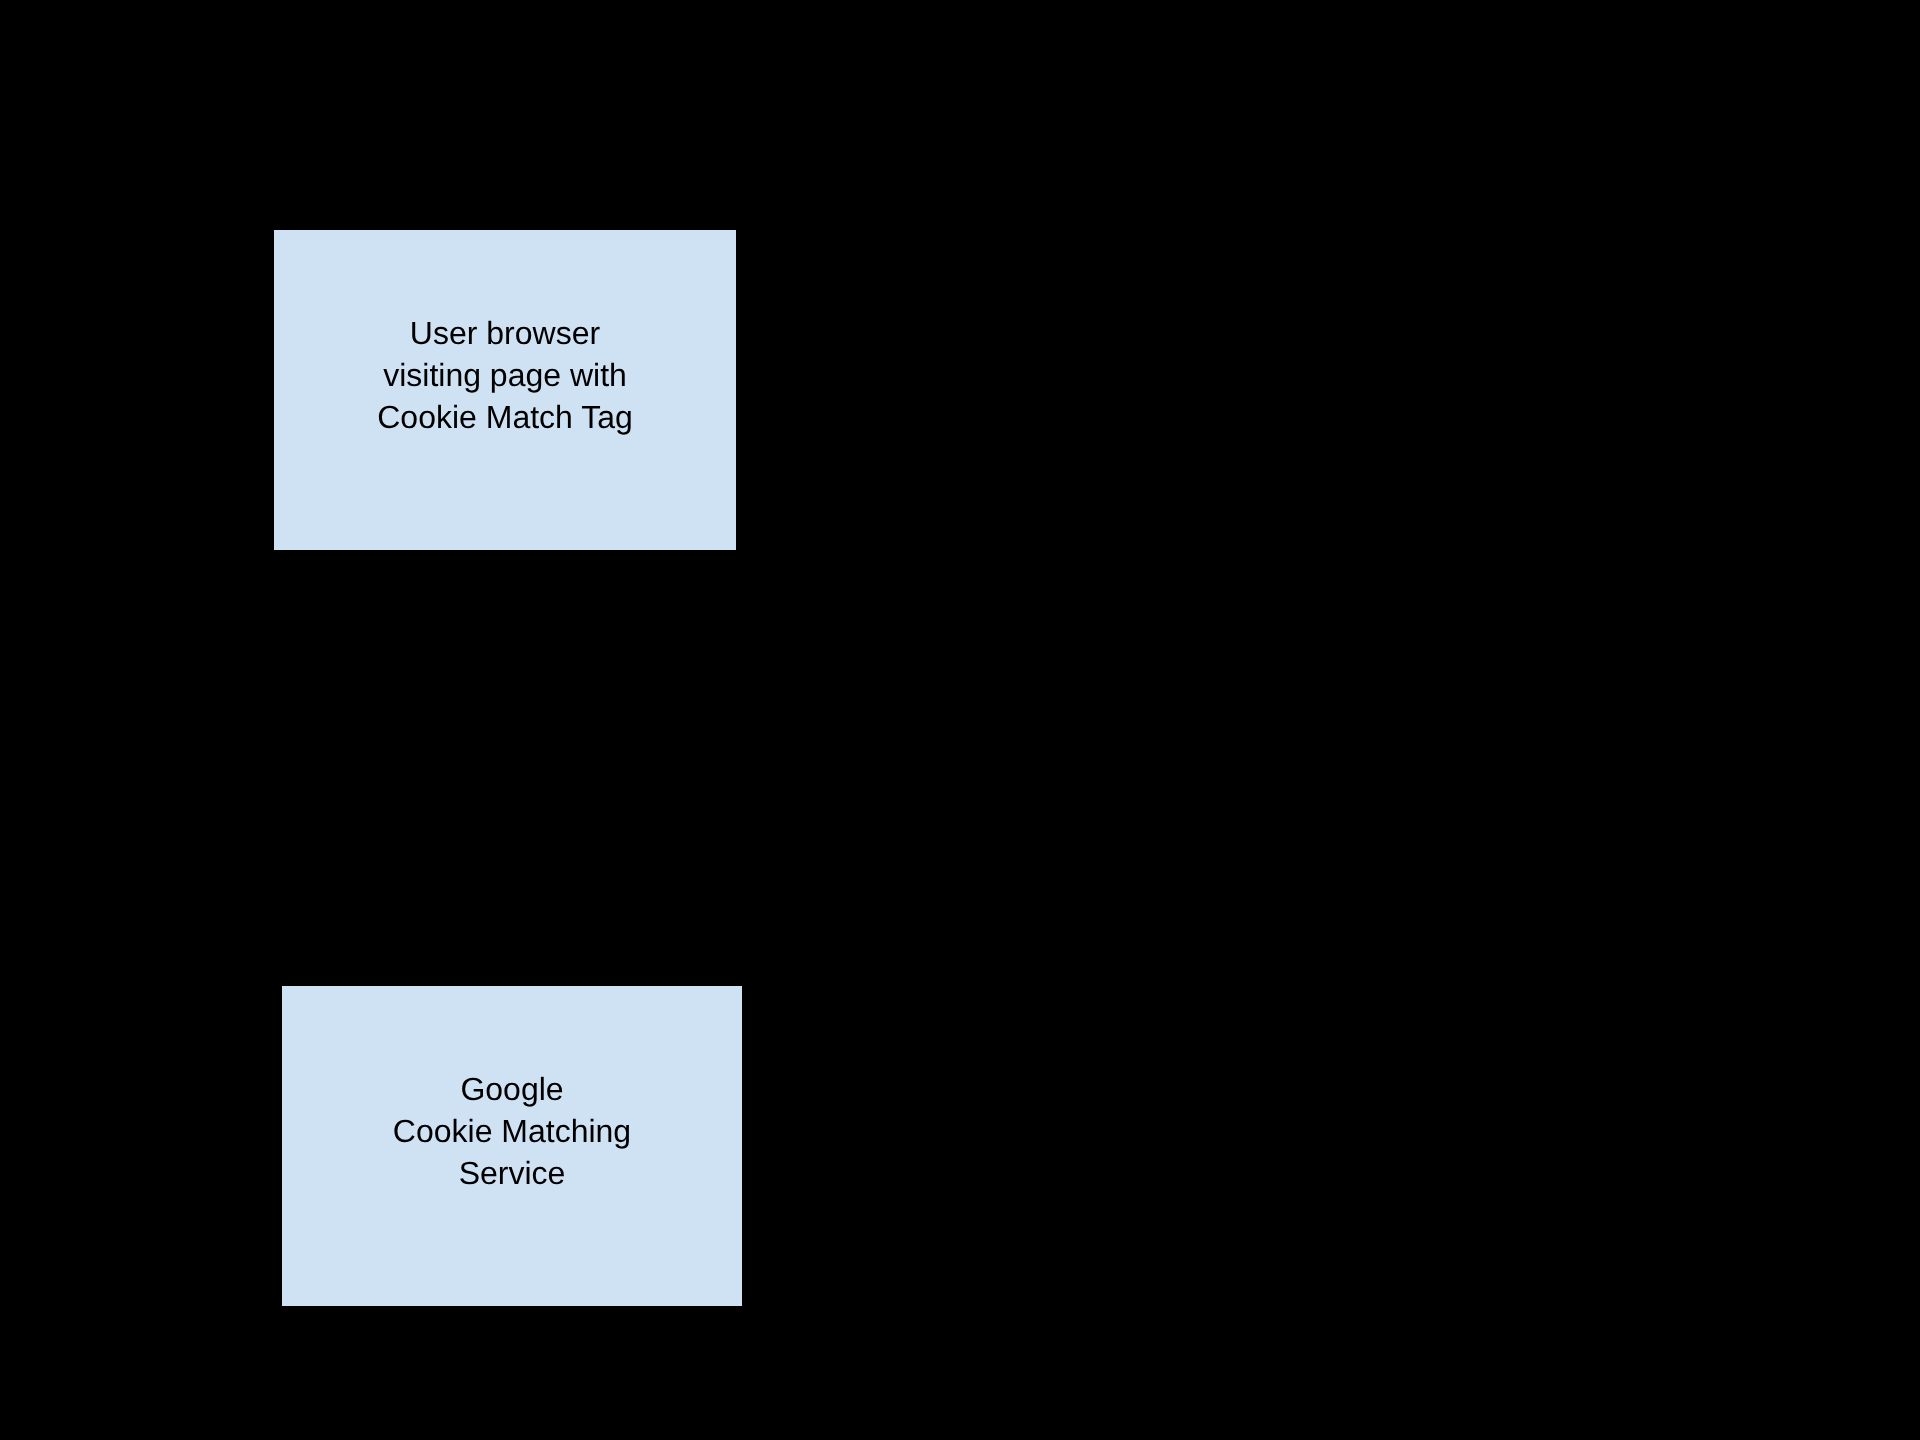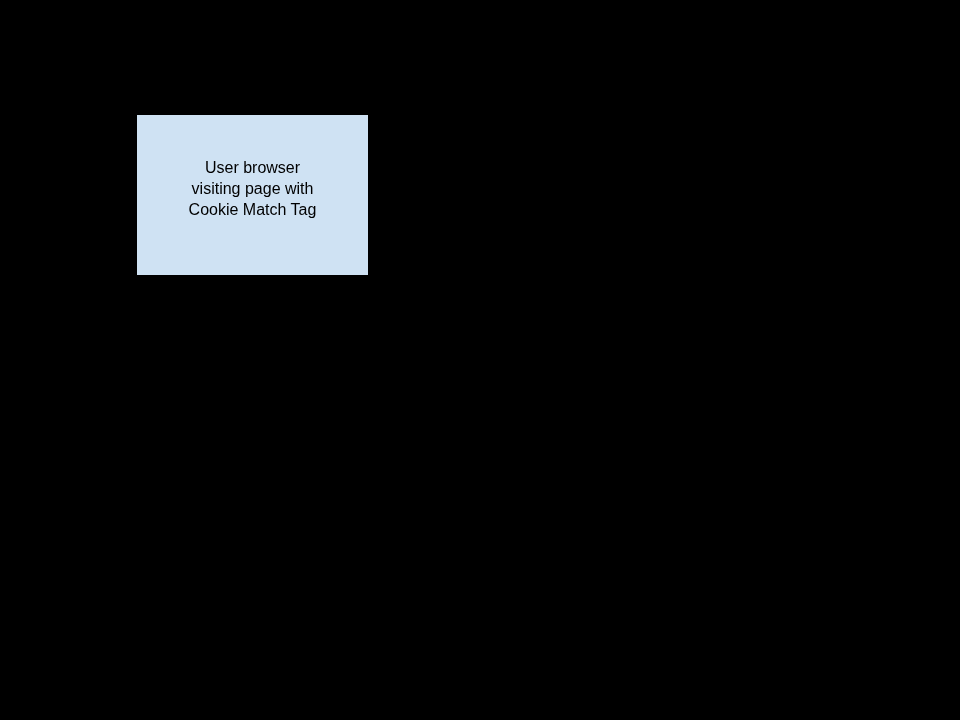--- a/index.html
+++ b/index.html
@@ -43,14 +43,19 @@
 
 <div class="canvas">
 
   <div class="node node-user-browser">
     <div class="node-label">User browser
 visiting page with
 Cookie Match Tag</div>
   </div>
 
 
+  <div class="node node-google-cms">
+    <div class="node-label">Google
+Cookie Matching
+Service</div>
+  </div>
 
 </div>
 
 </body></html>

